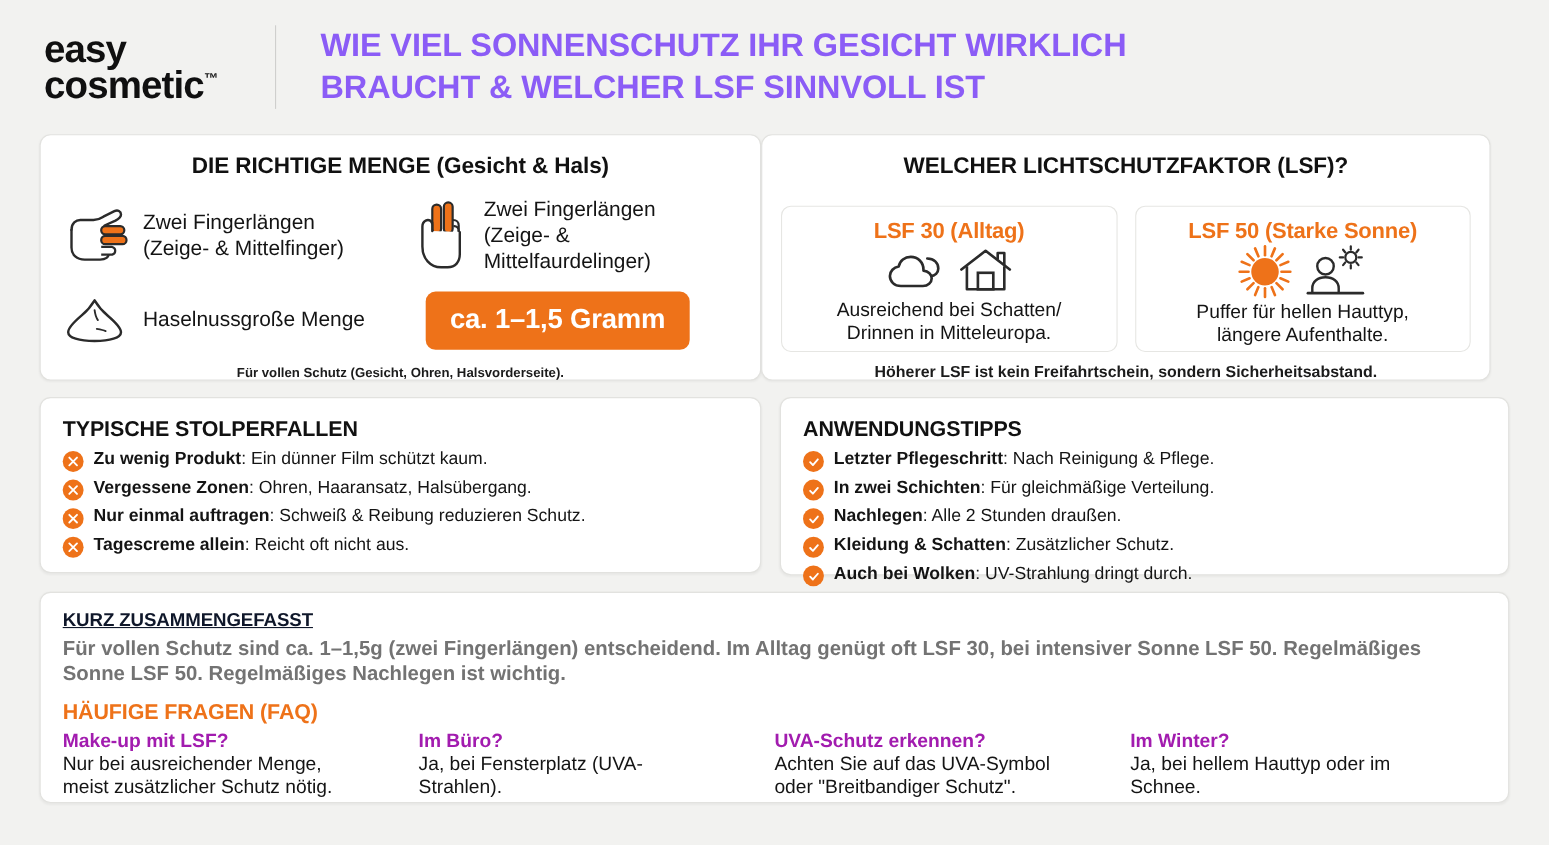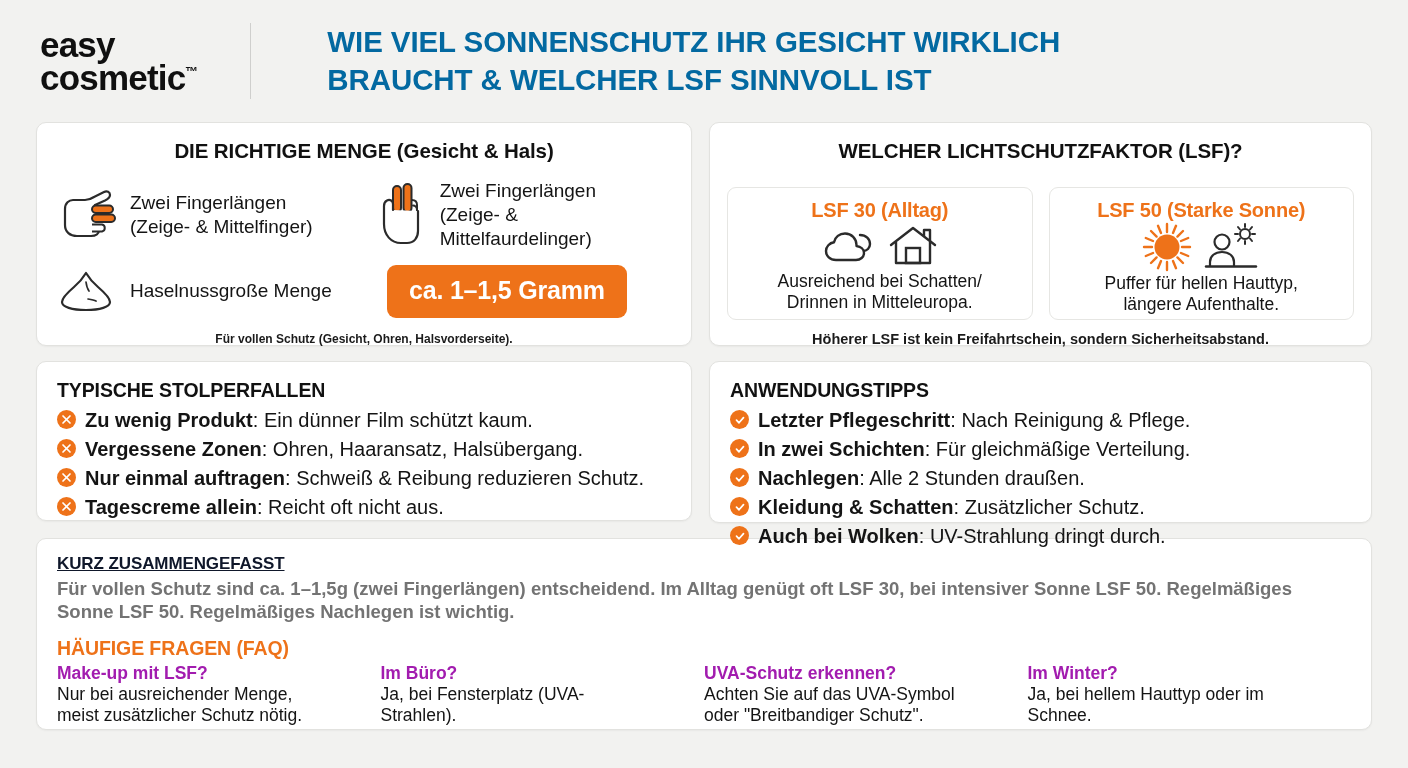--- a/index.html
+++ b/index.html
@@ -16,31 +16,31 @@
   .header { display: flex; align-items: center; height: 122px; padding-left: 4px; }
   .logo {
     font-weight: 800; font-size: 35px; line-height: 0.95;
     letter-spacing: -0.8px; color: #101010; position: relative;
     padding-right: 8px;
   }
   .logo .tm { font-size: 13px; font-weight: 700; vertical-align: 14px; letter-spacing: 0; }
   .hdr-divider { width: 1px; height: 76px; background: #cfcfcd; margin: 0 40px 0 44px; }
   .hdr-title {
     font-weight: 800; font-size: 29.5px; line-height: 1.30;
-    letter-spacing: -0.1px; color: #0369a1; text-transform: uppercase; margin-left: 36px;
+    letter-spacing: -0.1px; color: #8b5cf6; text-transform: uppercase;
   }
 
   
   .card {
     background: #fff;
     border: 1px solid #e2e2df;
     border-radius: 10px;
     box-shadow: 0 1px 2px rgba(0,0,0,0.045);
   }
-  .grid-top { display: flex; gap: 17px; }
+  .grid-top { display: flex; }
   .grid-mid { display: flex; gap: 17px; margin-top: 15px; }
   .col-l { width: 656px; }
   .col-r { width: 663px; }
 
   .card-title {
     font-weight: 800; font-size: 20.5px; text-align: center;
     letter-spacing: -0.1px; color: #111;
   }
   .card-title .norm { font-weight: 800; }
 
@@ -77,21 +77,21 @@
   .lsf-desc { font-size: 17.5px; line-height: 1.22; color: #141414; margin-top: 4px; }
   .lsf-foot { text-align: center; font-size: 14.5px; font-weight: 600; color: #1b1b1b; margin-top: 11px; }
 
   
   .bullet-card { padding: 17px 20px 14px; }
   .bullet-card.left { height: 160px; }
   .bullet-card.right { height: 162px; }
   .bullet-title { font-weight: 800; font-size: 19.5px; letter-spacing: -0.1px; color: #111; }
   .bullet-list { margin-top: 6px; }
   .bullet-item { display: flex; align-items: flex-start; gap: 9px; margin-top: 5px; }
-  .bullet-txt { font-size: 20px; line-height: 1.2; color: #141414; }
+  .bullet-txt { font-size: 16px; line-height: 1.2; color: #141414; }
   .bullet-txt b { font-weight: 700; }
   .badge {
     width: 19px; height: 19px; border-radius: 50%;
     background: #ee7219; flex: 0 0 19px; margin-top: 2px;
     display: flex; align-items: center; justify-content: center;
   }
 
   
   .summary-card { margin-top: 15px; padding: 15px 20px 16px; height: 192px; }
   .sum-head { color: #0f172a; font-weight: 800; font-size: 17px; letter-spacing: -0.1px; text-decoration: underline; }

